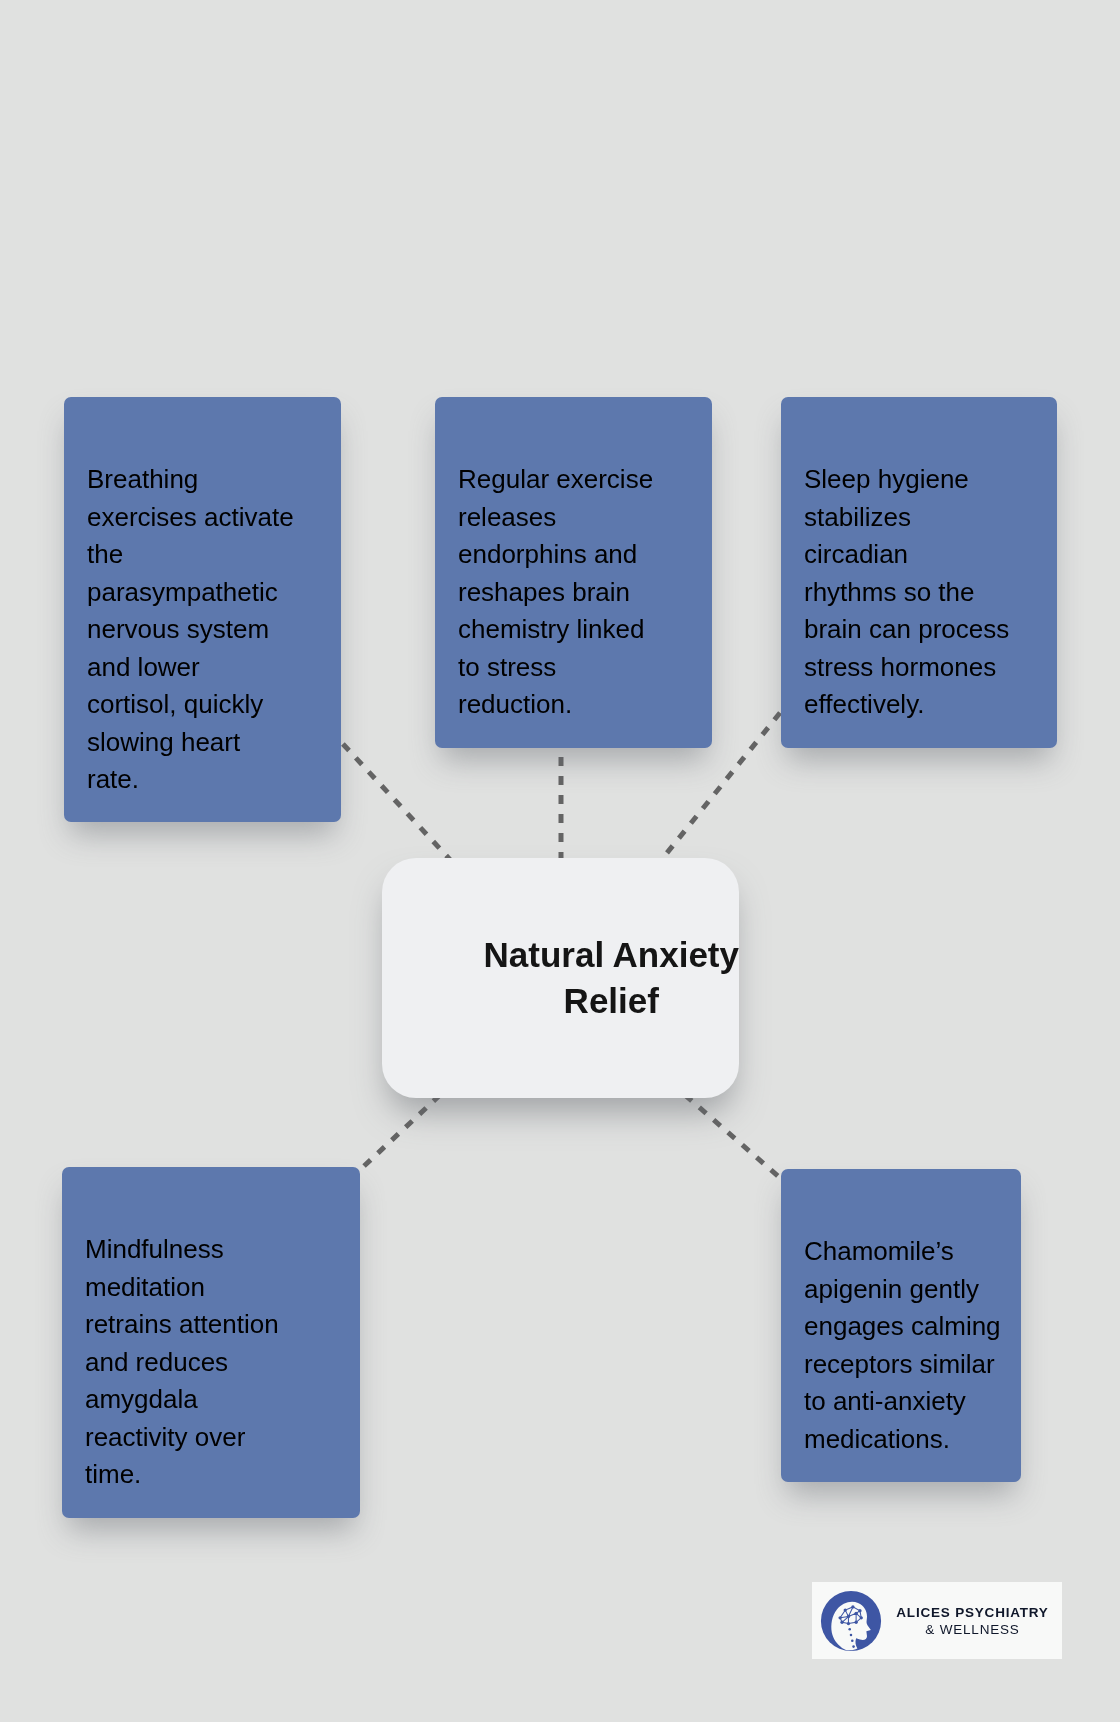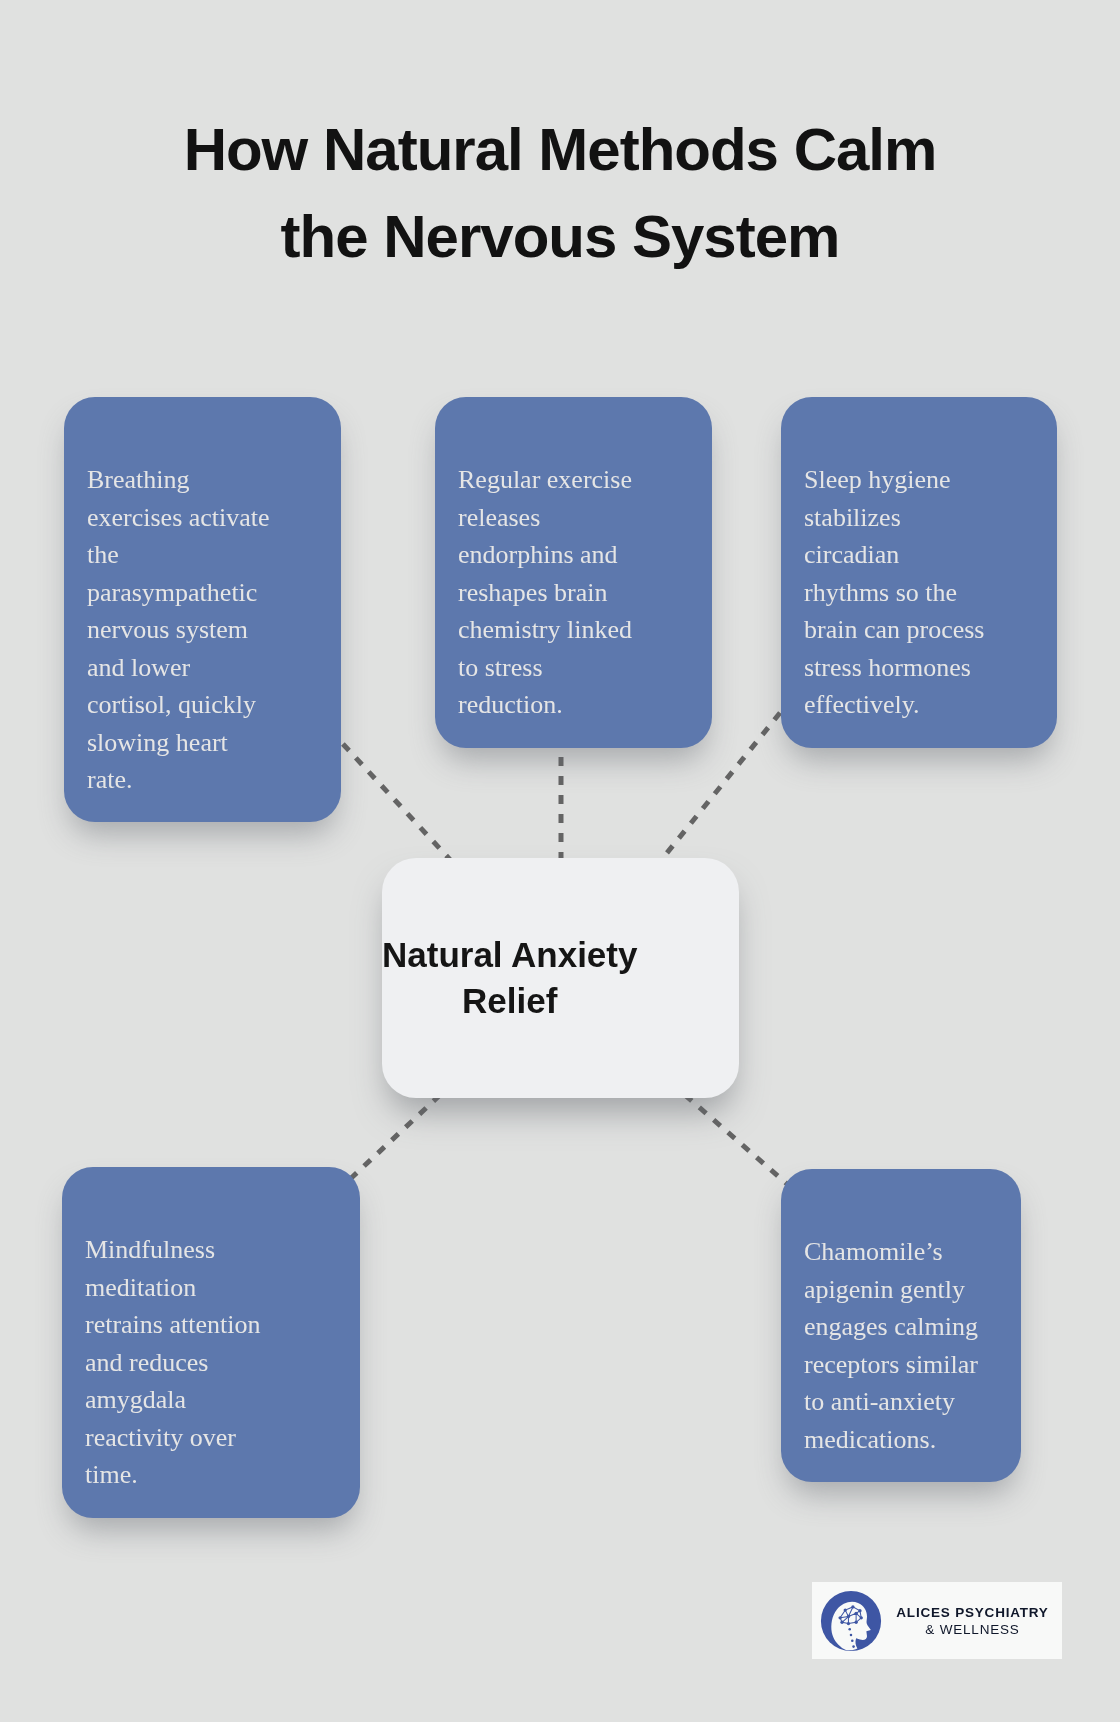--- a/index.html
+++ b/index.html
@@ -18,40 +18,39 @@
     line-height:1.45;color:#121212;
     white-space:pre-line;
   }
 
   svg.connectors{position:absolute;left:0;top:0;z-index:1;}
   .connector{stroke:#646464;stroke-width:5;stroke-dasharray:9 10;fill:none;}
 
   .card{
     position:absolute;z-index:2;
     background:#5d78ad;
-    border-radius:31px;
-    color:#e5e5e5;
+    border-radius:7px;
+    color:#000000;
     font-size:26px;line-height:1.44;
     padding:27px 14px 24px 23px;
     white-space:pre-line;
     box-shadow:0 18px 30px -6px rgba(100,104,110,0.45);
     box-sizing:border-box;
-    font-family:Liberation Serif, serif;
   }
   .card-breathing  {left:64px; top:397px; width:277px;}
   .card-exercise   {left:423px;top:397px; width:277px;margin-left:12px;}
   .card-sleep      {left:781px;top:397px; width:276px;}
   .card-mindfulness{left:62px; top:1167px;width:298px;}
   .card-chamomile  {left:781px;top:1169px;width:240px;}
 
   .center-node{
     position:absolute;z-index:2;
     left:382px;top:858px;width:357px;height:240px;
     background:#eff0f2;border-radius:34px;
-    display:flex;align-items:center;justify-content:flex-start;
+    display:flex;align-items:center;justify-content:flex-end;
     box-shadow:0 20px 32px -6px rgba(100,104,110,0.5);
   }
   .center-node-label{
     font-size:35px;font-weight:bold;color:#151515;
     text-align:center;line-height:1.32;white-space:pre-line;
   }
 
   .logo-panel{
     position:absolute;z-index:2;
     left:812px;top:1582px;width:250px;height:77px;
@@ -62,22 +61,20 @@
   .logo-icon{flex:0 0 auto;}
   .logo-text{flex:1 1 auto;text-align:center;color:#0f172a;}
   .logo-line1{font-size:13.5px;font-weight:bold;letter-spacing:0.8px;line-height:17px;}
   .logo-line2{font-size:13.5px;font-weight:normal;letter-spacing:0.8px;line-height:17px;}
 </style>
 </head>
 <body>
 
 <div class="canvas">
 
-  <h1 class="page-title">How Natural Methods Calm
-the Nervous System</h1>
 
   <svg class="connectors" width="1120" height="1722" viewBox="0 0 1120 1722">
     <line class="connector" x1="330" y1="730" x2="455" y2="865"></line>
     <line class="connector" x1="561" y1="700" x2="561" y2="865"></line>
     <line class="connector" x1="792" y1="698" x2="658" y2="864"></line>
     <line class="connector" x1="440" y1="1095" x2="332" y2="1196"></line>
     <line class="connector" x1="685" y1="1095" x2="794" y2="1190"></line>
   </svg>
 
   <div class="card card-breathing">

